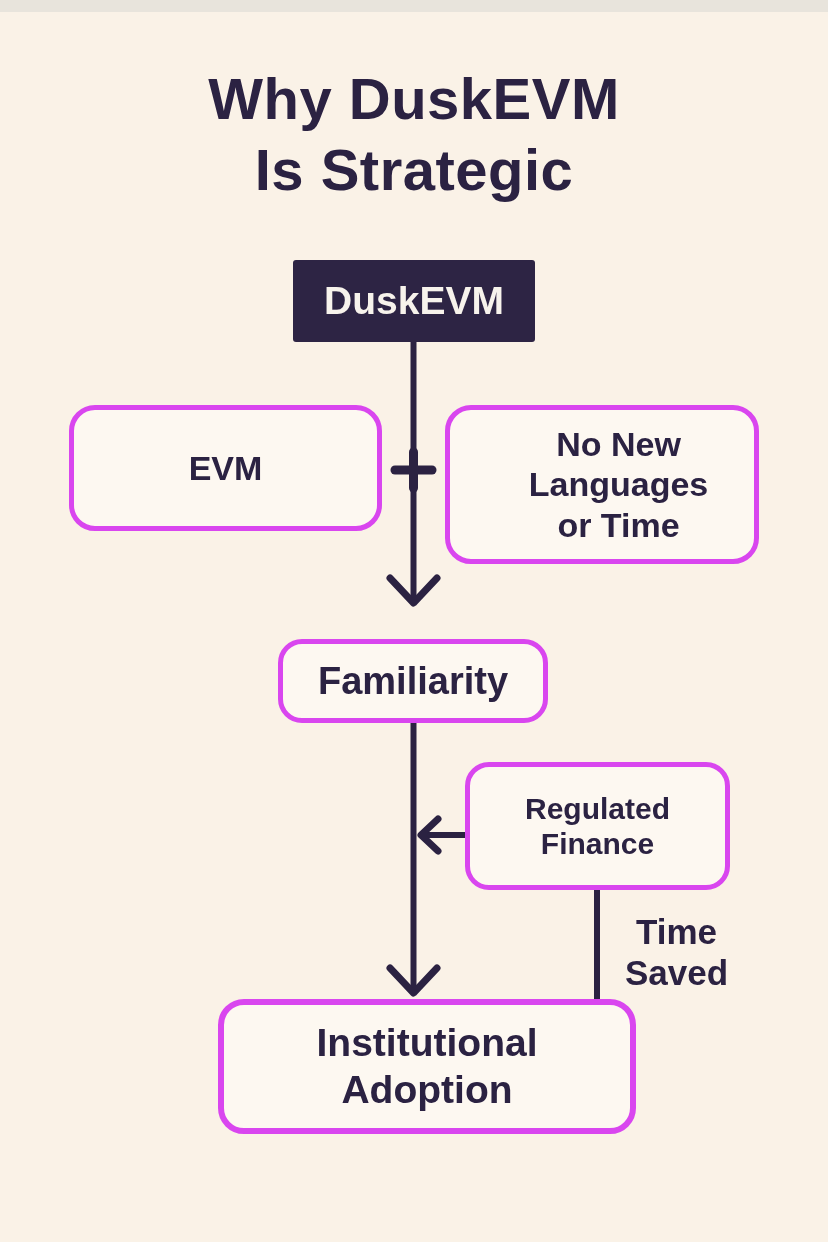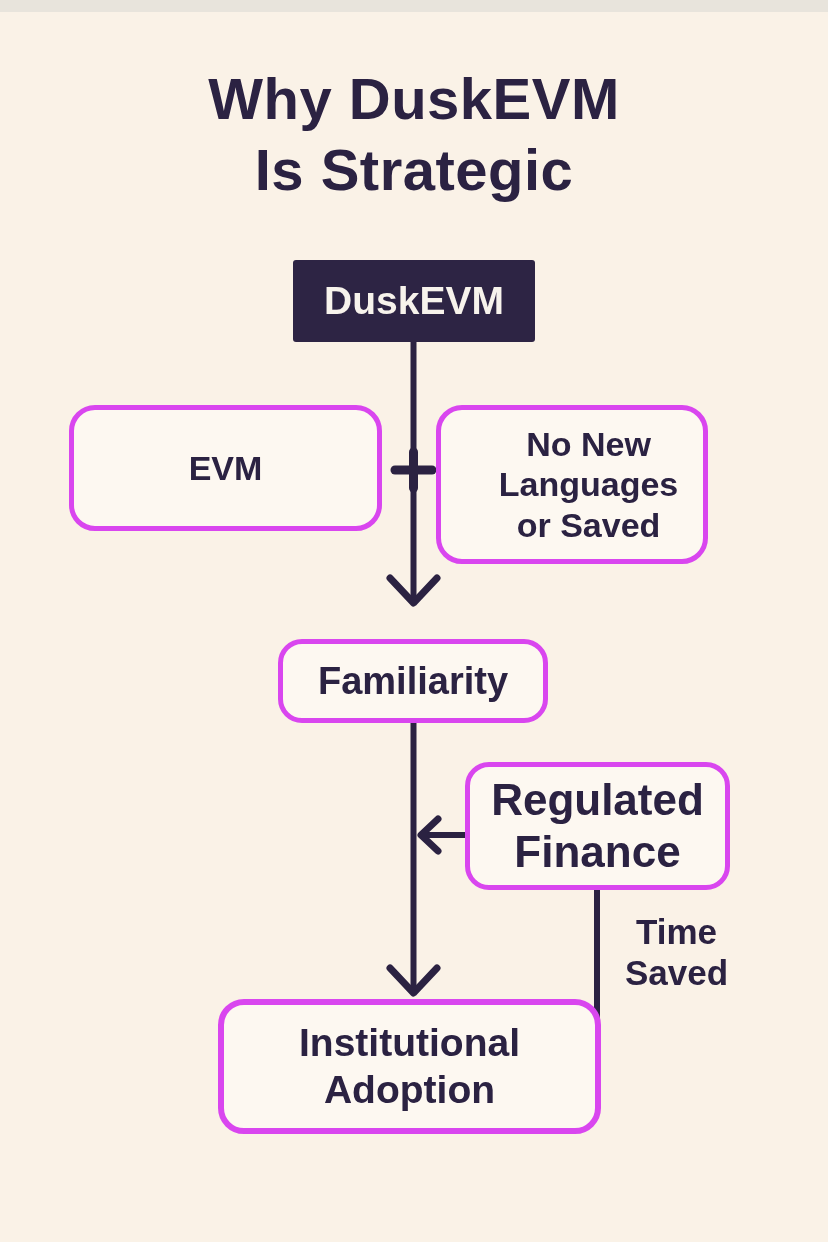--- a/index.html
+++ b/index.html
@@ -58,36 +58,36 @@
     border: none;
     border-radius: 3px;
     color: #f7f3ec;
     font-size: 39px;
   }
   .node-evm-compatibility {
     left: 69px; top: 393px; width: 313px; height: 126px;
     font-size: 34px;
   }
   .node-no-new-languages {
-    left: 436px; top: 393px; width: 272px; height: 159px;
+    left: 445px; top: 393px; width: 314px; height: 159px;
     font-size: 34px;
     padding-left: 33px;
   }
   .node-familiarity {
     left: 278px; top: 627px; width: 270px; height: 84px;
     border-radius: 24px;
     font-size: 38px;
   }
   .node-regulated-finance {
     left: 465px; top: 750px; width: 265px; height: 128px;
     border-radius: 24px;
-    font-size: 44px;
+    font-size: 30px;
   }
   .node-institutional-adoption {
-    left: 218px; top: 987px; width: 383px; height: 135px;
+    left: 218px; top: 987px; width: 418px; height: 135px;
     border-width: 6px;
     border-radius: 26px;
     font-size: 39px;
   }
   .float-label {
     position: absolute;
     left: 625px; top: 900px;
     font-size: 35px;
     font-weight: 700;
     line-height: 1.16;
@@ -143,21 +143,21 @@
     <span class="line-text">DuskEVM</span>
   </div>
 
   <div class="node node-evm-compatibility">
     <span class="line-text">EVM</span>
   </div>
 
   <div class="node node-no-new-languages">
     <span class="line-text">No New</span>
     <span class="line-text">Languages</span>
-    <span class="line-text">or Saved</span>
+    <span class="line-text">or Time</span>
   </div>
 
   <div class="node node-familiarity">
     <span class="line-text">Familiarity</span>
   </div>
 
   <div class="node node-regulated-finance">
     <span class="line-text">Regulated</span>
     <span class="line-text">Finance</span>
   </div>

